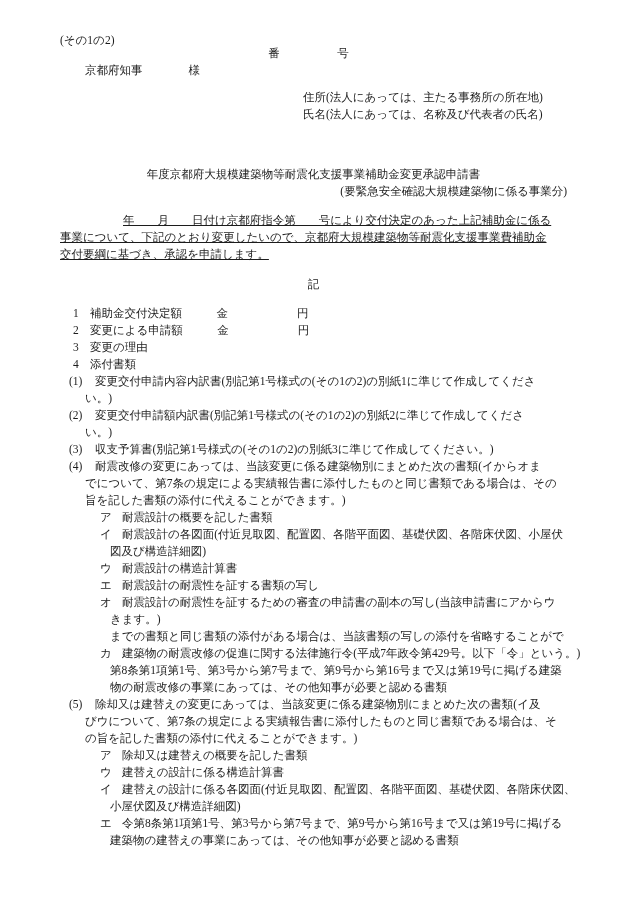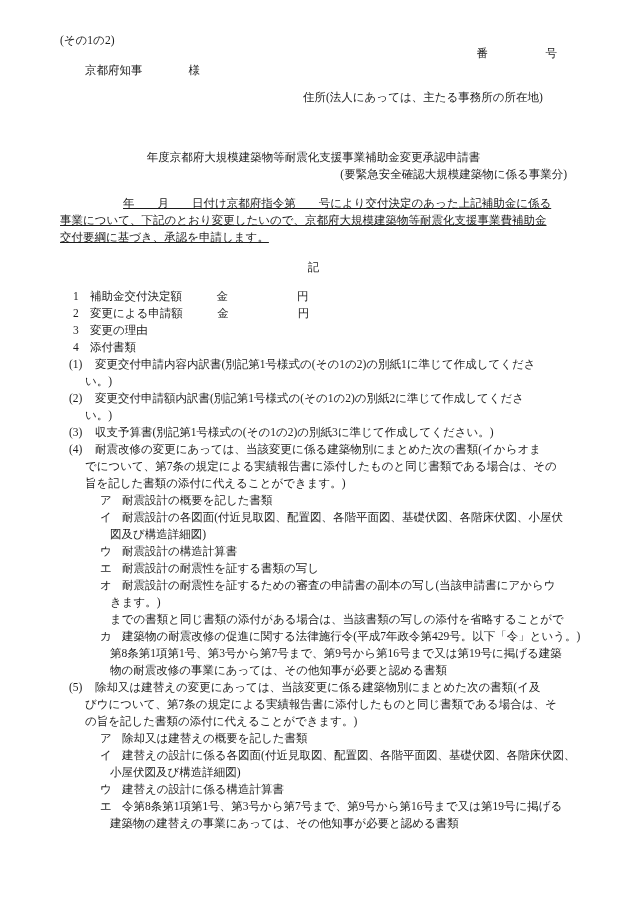--- a/index.html
+++ b/index.html
@@ -11,21 +11,21 @@
     color:#1c1c1c;
     font-family:"Liberation Serif","DejaVu Serif",serif;
     font-size:11.5px;
     line-height:17px;
     box-sizing:border-box;
     padding:32px 63px 0 60px;
     overflow:hidden;
     white-space:nowrap;
   }
   .form-tag{ text-align:left; }
-  .ref-block{ text-align:right; padding-right:10px; margin-top:-4px; }
+  .ref-block{ text-align:center; padding-right:10px; margin-top:-4px; }
   .addressee{ margin-left:25px; }
   .applicant-block{ margin-top:10px; margin-left:243px; }
   .doc-title{ text-align:center; margin-top:43px; }
   .doc-subtitle{ text-align:right; }
   .intro{ margin-top:12px;text-decoration:underline; }
   .intro .line.first{ padding-left:63px; }
   .record-heading{ text-align:center; margin-top:13px; }
   .list{ margin-top:12px; }
   .item .line{ min-height:17px; }
   .marker{ display:inline-block; }
@@ -46,20 +46,21 @@
   <div class="form-tag">(その1の2)</div>
 
   <div class="ref-block">
     <div>番　　　　　号</div>
   </div>
 
   <div class="addressee">京都府知事　　　　様</div>
 
   <div class="applicant-block">
     <div>住所(法人にあっては、主たる事務所の所在地)</div>
+    <div>氏名(法人にあっては、名称及び代表者の氏名)</div>
   </div>
 
   <div class="doc-title">年度京都府大規模建築物等耐震化支援事業補助金変更承認申請書</div>
   <div class="doc-subtitle">(要緊急安全確認大規模建築物に係る事業分)</div>
 
   <div class="intro">
     <div class="line first">年　　月　　日付け京都府指令第　　号により交付決定のあった上記補助金に係る</div>
     <div class="line">事業について、下記のとおり変更したいので、京都府大規模建築物等耐震化支援事業費補助金</div>
     <div class="line">交付要綱に基づき、承認を申請します。</div>
   </div>
@@ -120,25 +121,25 @@
       </div>
       <div class="item lv2">
         <div class="line first"><span class="marker">(5)</span><span>除却又は建替えの変更にあっては、当該変更に係る建築物別にまとめた次の書類(イ及</span></div>
         <div class="line cont">びウについて、第7条の規定による実績報告書に添付したものと同じ書類である場合は、そ</div>
         <div class="line cont">の旨を記した書類の添付に代えることができます。)</div>
       </div>
       <div class="item lv3">
         <div class="line first"><span class="marker">ア</span><span>除却又は建替えの概要を記した書類</span></div>
       </div>
       <div class="item lv3">
+        <div class="line first"><span class="marker">ウ</span><span>建替えの設計に係る構造計算書</span></div>
+      </div>
+      <div class="item lv3">
         <div class="line first"><span class="marker">イ</span><span>建替えの設計に係る各図面(付近見取図、配置図、各階平面図、基礎伏図、各階床伏図、</span></div>
         <div class="line cont">小屋伏図及び構造詳細図)</div>
-      </div>
-      <div class="item lv3">
-        <div class="line first"><span class="marker">ウ</span><span>建替えの設計に係る構造計算書</span></div>
       </div>
       <div class="item lv3">
         <div class="line first"><span class="marker">エ</span><span>令第8条第1項第1号、第3号から第7号まで、第9号から第16号まで又は第19号に掲げる</span></div>
         <div class="line cont">建築物の建替えの事業にあっては、その他知事が必要と認める書類</div>
       </div>
     </div>
 
 </div>
 
 </body></html>

